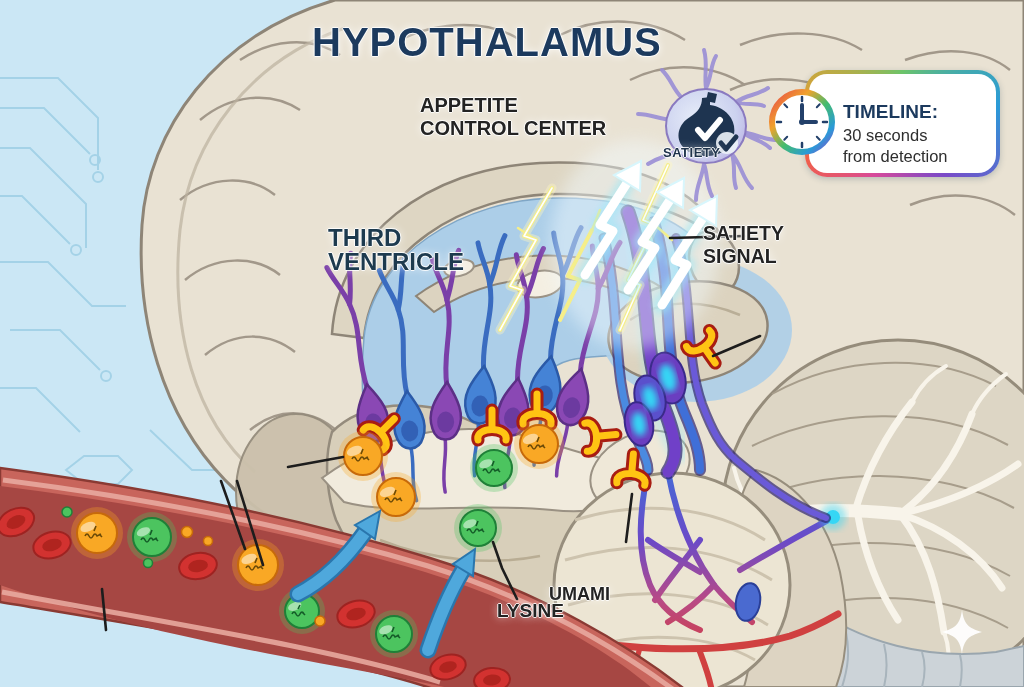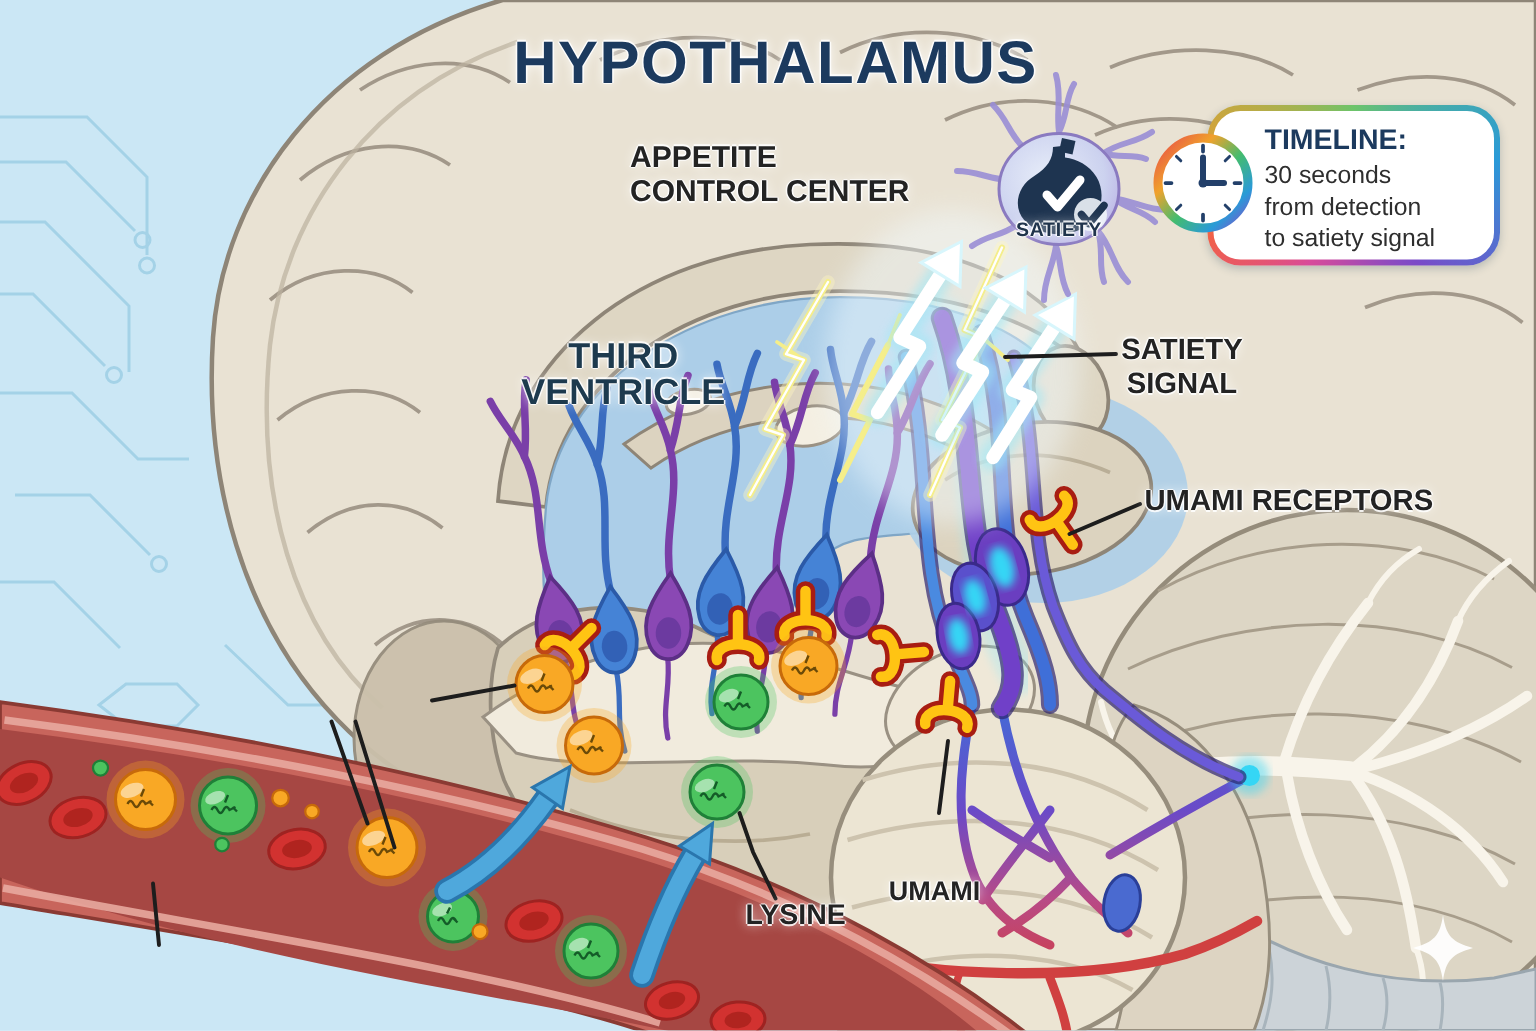--- a/index.html
+++ b/index.html
@@ -11,37 +11,37 @@
     --lightning-yellow:#f5ee8a; --arrow-blue:#4fa8dc;
   }
   html,body{margin:0;padding:0;}
   body{font-family:"Liberation Sans","DejaVu Sans",sans-serif;background:#e8f4fa;}
   .stage{position:relative;width:1024px;height:687px;overflow:hidden;background:var(--background);}
   svg{position:absolute;left:0;top:0;}
   .lbl{position:absolute;font-weight:bold;color:var(--label-black);
        text-shadow:0 1px 0 rgba(255,255,255,.85),0 -1px 0 rgba(255,255,255,.85),
                    1px 0 0 rgba(255,255,255,.85),-1px 0 0 rgba(255,255,255,.85),
                    0 0 8px rgba(255,255,255,.9);}
-  .center{text-align:center;}
+  .center{}
   .title{left:312px;top:20px;width:410px;font-size:40px;letter-spacing:1px;color:var(--title-navy);}
   .appetite{left:420px;top:94px;width:252px;font-size:20px;line-height:23px;}
   .satiety-badge{left:663px;top:145px;width:86px;font-size:13px;letter-spacing:.5px;color:#20344c;}
   .third-ventricle{left:328px;top:186px;width:175px;font-size:24px;line-height:24px;color:#1d3a4e;margin-top:40px;}
   .satiety-signal{left:703px;top:222px;width:170px;font-size:19.5px;line-height:23px;}
   .umami-right{left:763px;top:323px;font-size:19.5px;white-space:nowrap;}
   .amino-acids{left:150px;top:456px;font-size:20px;white-space:nowrap;}
   .umami-bottom{left:549px;top:544px;width:148px;font-size:18px;line-height:21px;margin-top:40px;}
   .lysine{left:484px;top:600px;font-size:19px;padding-left:13px;}
   .bloodstream{left:29px;top:632px;font-size:20px;letter-spacing:.5px;}
   .tl-card{position:absolute;left:805px;top:70px;width:195px;height:107px;box-sizing:border-box;
      padding:4px;border-radius:22px;
      background:conic-gradient(from -90deg,#f09a2c 0deg,#6cc46a 90deg,#2a9ad8 170deg,#7a4ac8 230deg,#d84a9a 300deg,#f0604a 340deg,#f09a2c 360deg);
      box-shadow:0 2px 6px rgba(40,70,90,.25);}
   .tl-inner{width:100%;height:100%;background:#fff;border-radius:18px;box-sizing:border-box;
-     padding:9px 6px 0 34px;}
+     padding:27px 6px 0 34px;}
   .tl-head{font-weight:bold;font-size:19px;color:#1c3a5e;margin-bottom:2px;}
   .tl-line{font-size:16.5px;color:#2e2e2e;line-height:21px;}
   .clock{position:absolute;left:768px;top:88px;width:68px;height:68px;}
 </style>
 </head>
 <body>
 
 <div class="stage">
 
 <svg width="1024" height="687" viewBox="0 0 1024 687">
@@ -502,36 +502,34 @@
 <div class="lbl third-ventricle center">
   <div>THIRD</div>
   <div>VENTRICLE</div>
 </div>
 
 <div class="lbl satiety-signal center">
   <div>SATIETY</div>
   <div>SIGNAL</div>
 </div>
 
-<div class="lbl umami-right">UMAMI RECEPTORS</div>
 
 
 <div class="lbl umami-bottom center">
   <div>UMAMI</div>
 </div>
 
 <div class="lbl lysine">LYSINE</div>
 
 
 <div class="tl-card">
   <div class="tl-inner">
     <div class="tl-head">TIMELINE:</div>
     <div class="tl-line">30 seconds</div>
     <div class="tl-line">from detection</div>
-    <div class="tl-line">to satiety signal</div>
   </div>
 </div>
 <div class="clock">
   <svg width="68" height="68" viewBox="-34 -34 68 68">
     <defs>
       <linearGradient id="rg" x1="0" y1="0" x2="1" y2="1">
         <stop offset="0" stop-color="#e8484a"></stop>
             <stop offset="0.3" stop-color="#f0a22c"></stop>
         <stop offset="0.55" stop-color="#44bc6e"></stop>
             <stop offset="0.8" stop-color="#2a9ad8"></stop>

